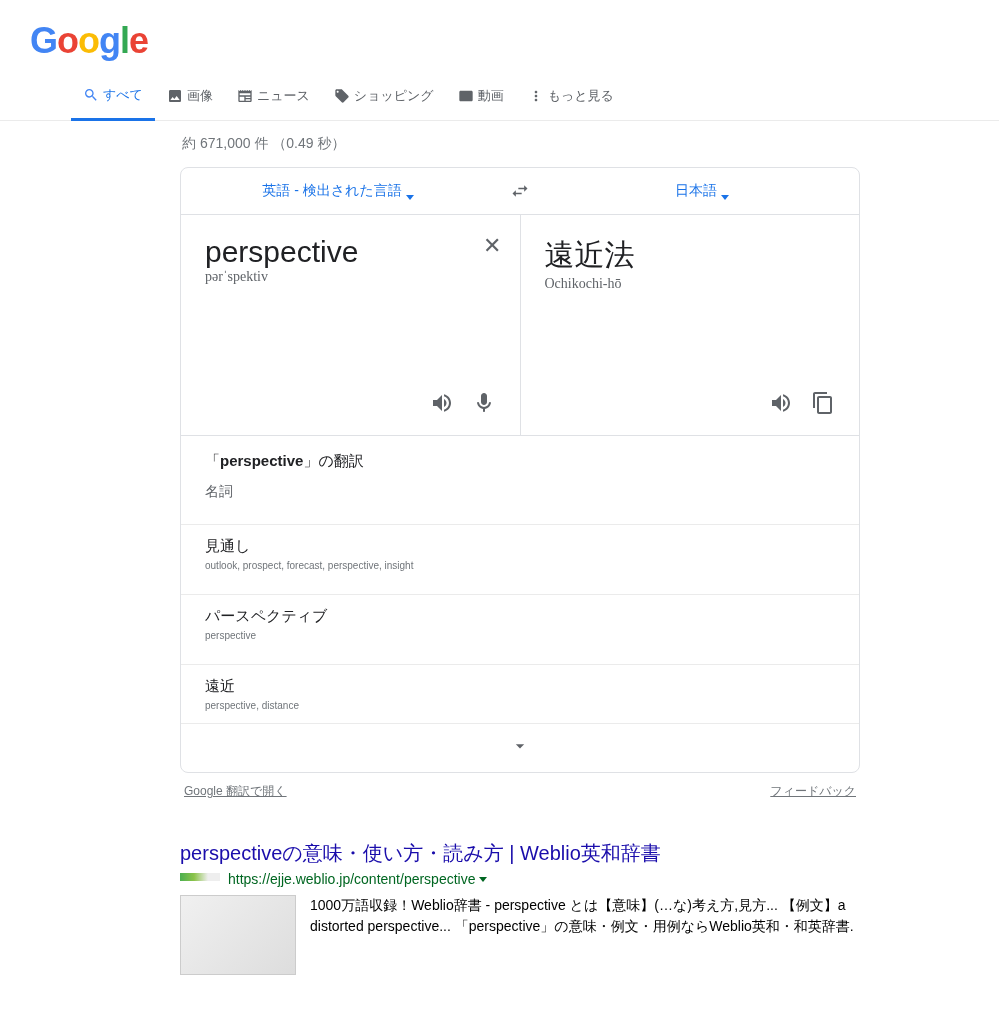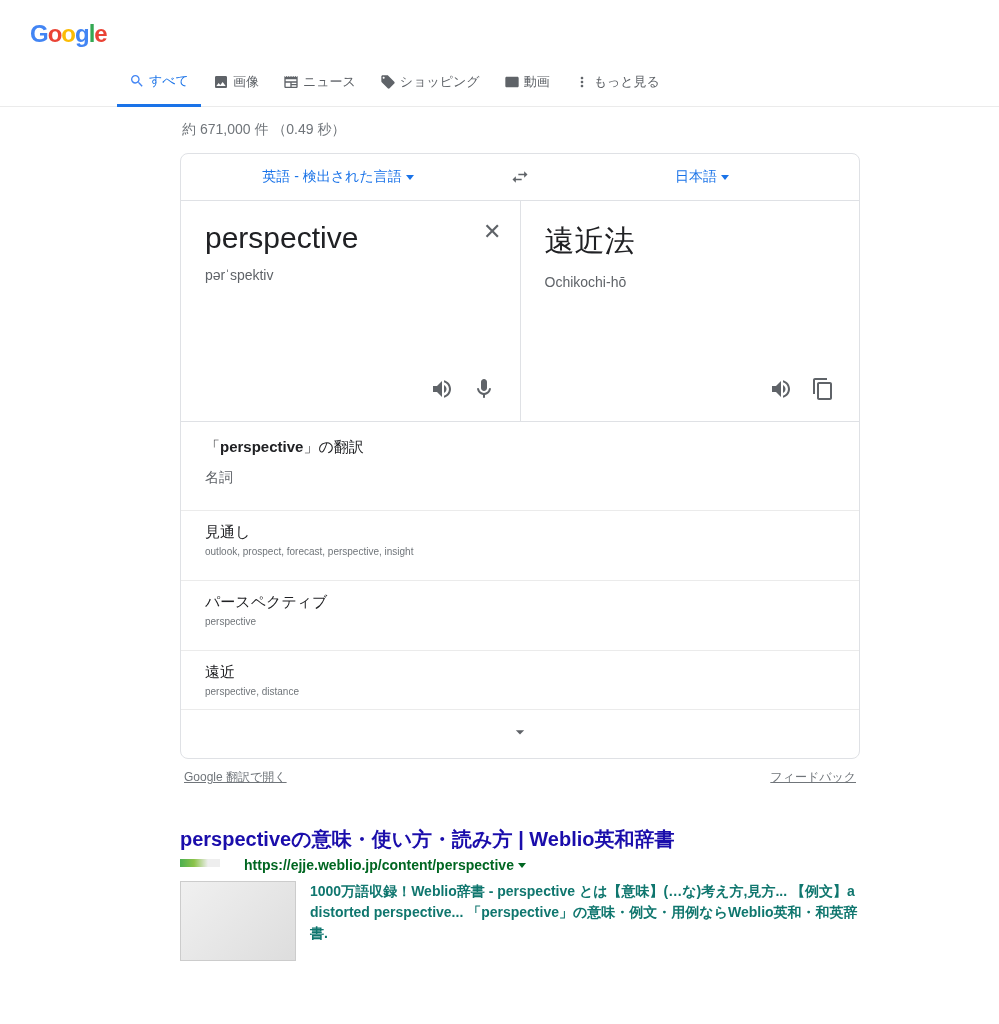--- a/index.html
+++ b/index.html
@@ -1,61 +1,61 @@
 <!DOCTYPE html>
 <html><head>
 <meta charset="utf-8">
 <style>
 * { box-sizing: border-box; margin: 0; padding: 0; }
 body { font-family: Arial, "Hiragino Sans", "Meiryo", sans-serif; background: #fff; color: #202124; }
 .header { display: flex; align-items: center; padding: 20px 20px 10px 30px; }
-.logo { font-size: 24px; font-weight: bold; margin-right: 30px; letter-spacing: -1px; }
+.logo { font-size: 36px; font-weight: bold; margin-right: 30px; letter-spacing: -1px; }
 .logo .g1 { color: #4285F4; }
 .logo .o1 { color: #EA4335; }
 .logo .o2 { color: #FBBC05; }
 .logo .g2 { color: #4285F4; }
 .logo .l { color: #34A853; }
 .logo .e { color: #EA4335; }
 .searchbox { flex: 1; max-width: 700px; display: flex; align-items: center; border: 1px solid #dfe1e5; border-radius: 24px; height: 44px; padding: 0 14px; box-shadow: 0 1px 6px rgba(32,33,36,0.1); }
 .searchbox input { flex: 1; border: none; outline: none; font-size: 16px; }
 .searchbox .icon { width: 24px; height: 24px; margin-left: 12px; cursor: pointer; }
-.tabs { display: flex; align-items: center; padding-left: 117px; border-bottom: 1px solid #ebebeb; font-size: 13px; color: #5f6368; }
+.tabs { display: flex; align-items: center; padding-left: 71px; border-bottom: 1px solid #ebebeb; font-size: 13px; color: #5f6368; }
 .tab { display: flex; align-items: center; padding: 14px 12px; cursor: pointer; gap: 4px; }
 .tab.active { color: #1a73e8; border-bottom: 3px solid #1a73e8; margin-bottom: -1px; }
 .tab-right { margin-left: auto; display: flex; gap: 20px; padding-right: 40px; }
 .tab-right span { padding: 14px 0; cursor: pointer; }
 .stats { padding: 14px 16px 14px 182px; font-size: 14px; color: #70757a; }
 .card { margin-left: 180px; width: 680px; border: 1px solid #dfe1e5; border-radius: 8px; overflow: hidden; }
 .lang-row { display: flex; border-bottom: 1px solid #dfe1e5; }
-.lang-cell { flex: 1; text-align: center; padding: 14px; color: #1a73e8; font-size: 14px; cursor: pointer; display: flex; align-items: center; justify-content: center; gap: 4px; }
+.lang-cell { flex: 1; text-align: center; padding: 14px; color: #1a73e8; font-size: 14px; cursor: pointer; display: flex; align-items: flex-end; justify-content: center; gap: 4px; }
 .lang-swap { width: 50px; display: flex; align-items: center; justify-content: center; color: #5f6368; cursor: pointer; }
 .trans-row { display: flex; border-bottom: 1px solid #dfe1e5; }
 .trans-cell { flex: 1; padding: 20px 24px; position: relative; min-height: 220px; display: flex; flex-direction: column; }
 .trans-cell:first-child { border-right: 1px solid #dfe1e5; }
 .trans-word { font-size: 30px; color: #202124; }
-.trans-pron { font-size: 14px; color: #5f6368; margin-top: 12px; }
+.trans-pron { font-size: 14px; color: #5f6368; margin-top: 0; font-family: Liberation Serif, serif; }
 .trans-close { position: absolute; top: 18px; right: 18px; font-size: 22px; color: #5f6368; cursor: pointer; }
 .trans-icons { margin-top: auto; display: flex; justify-content: flex-end; gap: 18px; color: #5f6368; }
 .trans-icons svg { cursor: pointer; }
 .def-head { padding: 16px 24px 8px; font-size: 15px; }
 .def-head b { font-weight: bold; }
 .def-pos { padding: 4px 24px 12px; font-size: 14px; color: #5f6368; }
 .def-item { padding: 12px 24px; border-top: 1px solid #ebebeb; margin-top: 11px; }
 .def-term { font-size: 15px; color: #202124; margin-bottom: 4px; }
 .def-syn { font-size: 10px; color: #70757a; }
 .expand { text-align: center; padding: 12px; border-top: 1px solid #ebebeb; cursor: pointer; color: #5f6368; }
 .card-foot { margin-left: 180px; width: 680px; display: flex; justify-content: space-between; padding: 10px 4px; font-size: 12px; color: #70757a; text-decoration: underline; }
-.result { margin-left: 180px; width: 680px; margin-top: 30px; font-weight: bold; }
+.result { margin-left: 180px; width: 680px; margin-top: 30px; }
 .result-title { color: #1a0dab; font-size: 20px; cursor: pointer; }
 .result-url { color: #006621; font-size: 14px; margin-top: 4px; display: flex; align-items: center; gap: 4px; }
 .result-body { display: flex; gap: 14px; margin-top: 8px; }
 .thumb { width: 116px; height: 80px; background: linear-gradient(135deg,#f0f0f0,#ddd); border: 1px solid #ccc; flex-shrink: 0; }
-.result-desc { font-size: 14px; color: #0f766e; line-height: 1.5; }
+.result-desc { font-size: 14px; color: #000000; line-height: 1.5; }
 .dropdown-triangle { width: 0; height: 0; border-left: 4px solid transparent; border-right: 4px solid transparent; border-top: 5px solid currentColor; display: inline-block; }
-.url-bar { display:flex; align-items:center; gap:24px; }
+.url-bar { display:flex; align-items:center; gap:8px; }
 .url-thumb { width:40px; height:8px; background: linear-gradient(90deg,#4caf50,#8bc34a,#eee 70%); }
 </style>
 </head>
 <body>
 
 <div class="header">
   <div class="logo">
     <span class="g1">G</span><span class="o1">o</span><span class="o2">o</span><span class="g2">g</span><span class="l">l</span><span class="e">e</span>
   </div>
 </div>

